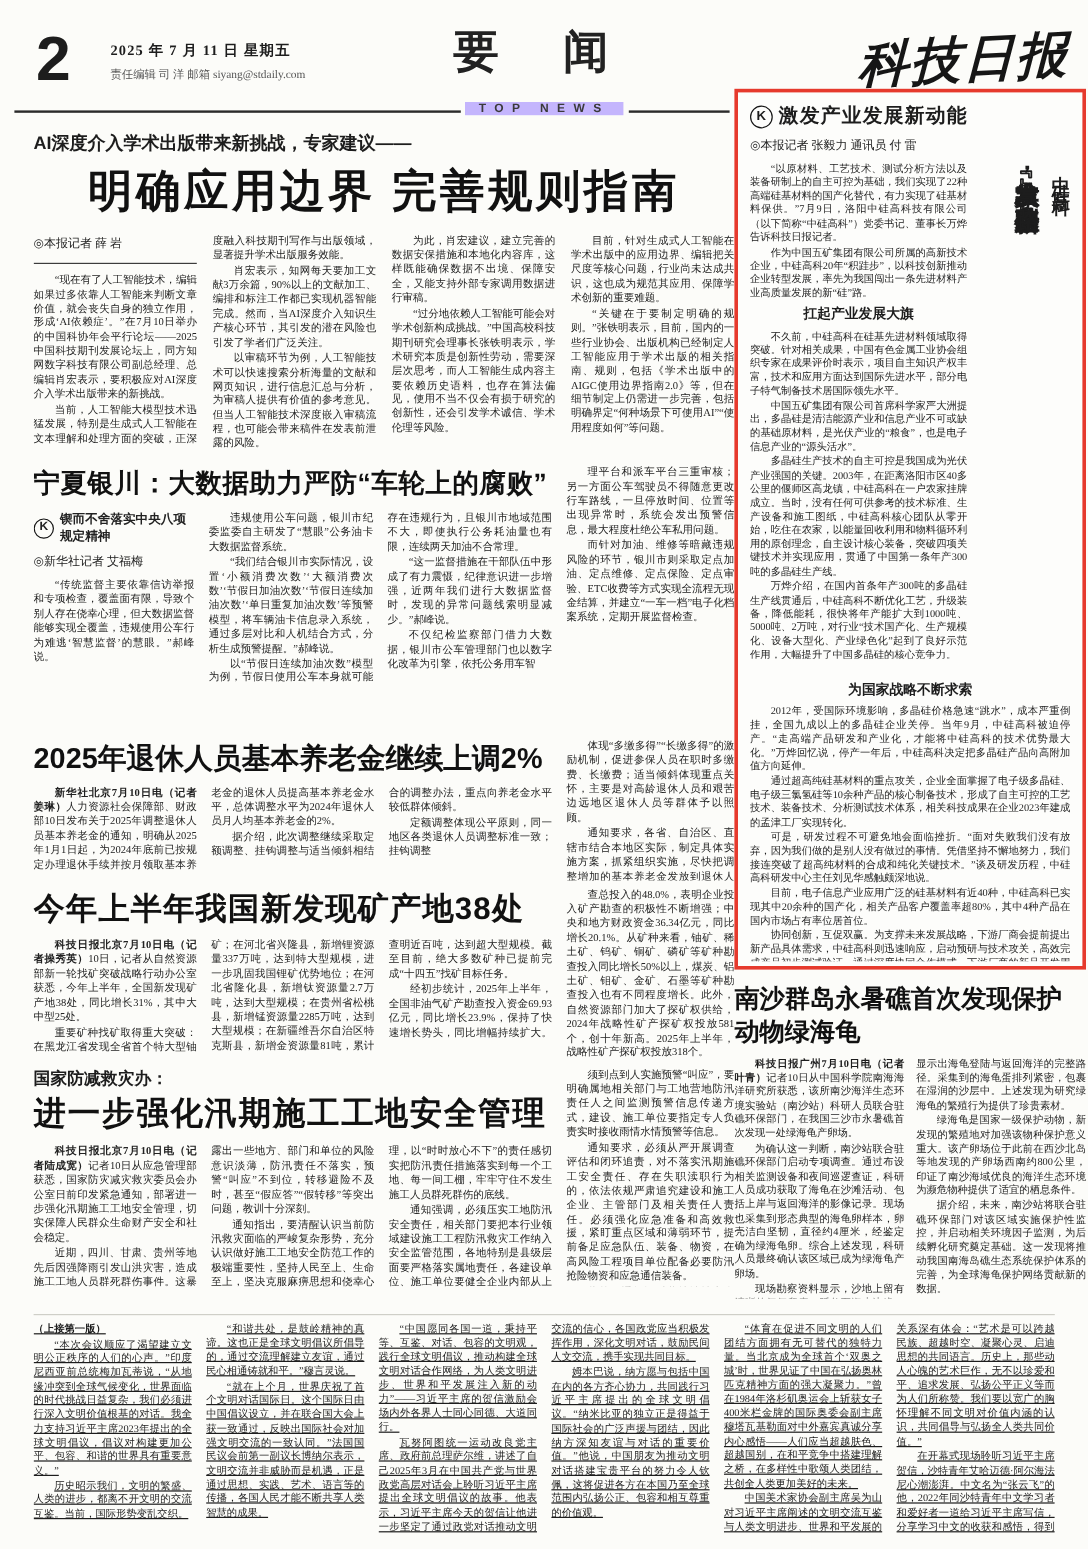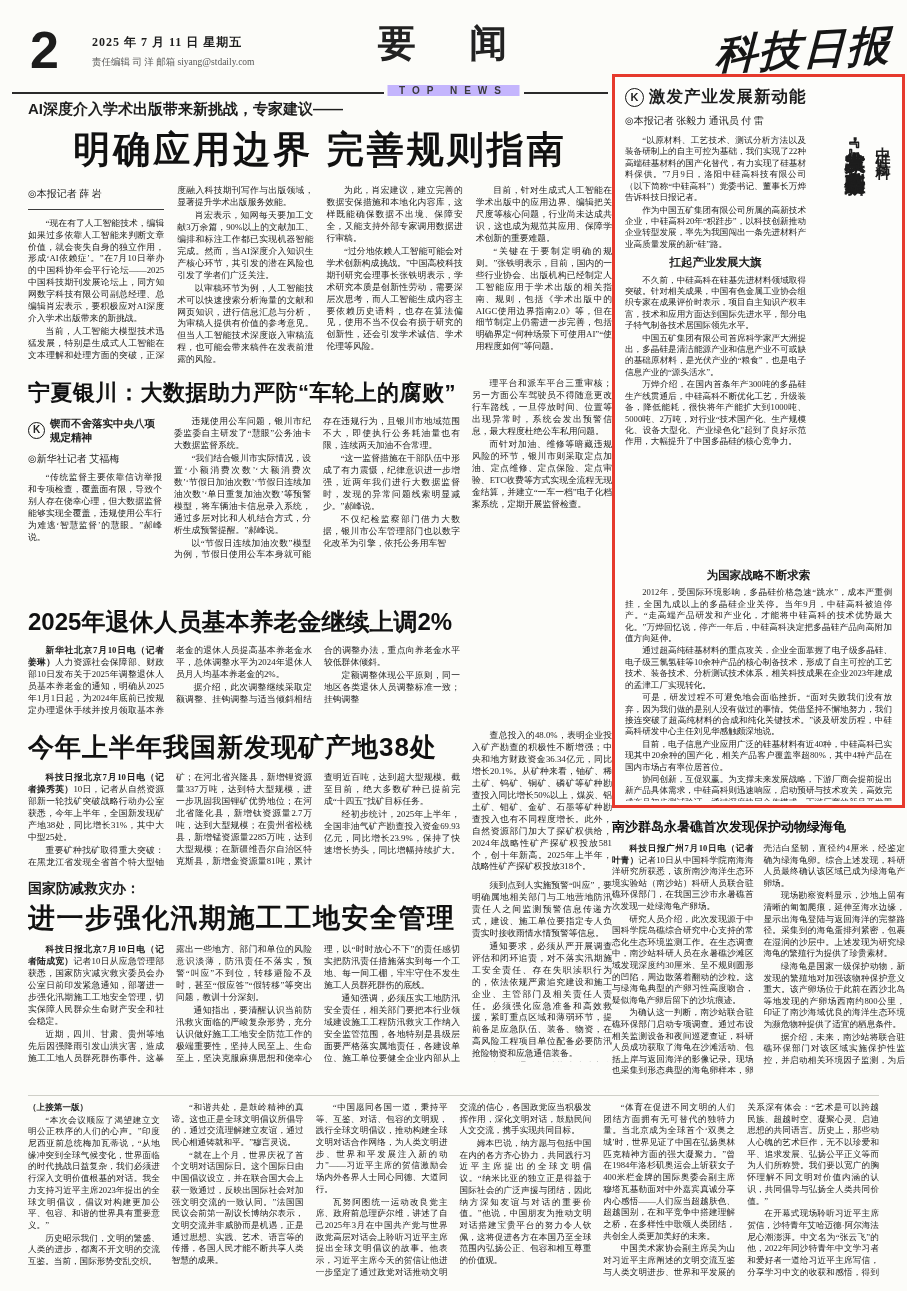--- a/index.html
+++ b/index.html
@@ -17,21 +17,21 @@
   .editorline{font-size:9.5px;color:#555;margin-top:5px;}
   .section-title{position:absolute;left:50%;transform:translateX(-50%);top:18px;
       font-size:38px;font-weight:bold;letter-spacing:22px;white-space:nowrap;color:#222;}
   .rule-l{position:absolute;left:12px;top:92px;width:372px;height:2px;background:#2b2b2b;}
   .rule-r{position:absolute;left:524px;top:92px;width:84px;height:2px;background:#2b2b2b;}
   .topnews{position:absolute;left:50%;transform:translateX(-50%);top:85px;font-size:10px;
       font-weight:bold;letter-spacing:7px;color:#3a3a3a;background:#c4b5fd;padding:0 12px;white-space:nowrap;}
   .paper-logo{position:absolute;right:16px;top:22px;font-size:42px;font-weight:bold;
       font-style:italic;transform:rotate(-3deg) skewX(-4deg);color:#161616;letter-spacing:2px;}
   
-  .left-col{position:absolute;left:28px;top:100px;width:584px;}
+  .left-col{position:absolute;left:28px;top:110px;width:584px;}
   .art{overflow:hidden;}
   .kicker{font-size:15px;font-weight:bold;}
   .byline{font-size:10px;text-indent:0;}
   .byline-rule{border-bottom:1.5px solid #3c3c3c;padding:2px 0 8px 0;margin-bottom:8px;}
   .body-txt{font-size:8.8px;line-height:1.36;color:#222;}
   .badge{display:flex;align-items:center;gap:5px;font-weight:bold;}
   .k-circle{flex:0 0 auto;width:15px;height:15px;border:1.6px solid #141414;border-radius:50%;
       display:flex;align-items:center;justify-content:center;font-size:10px;font-weight:bold;
       font-family:"Liberation Sans","DejaVu Sans",sans-serif;}
   
@@ -59,26 +59,26 @@
   .rb-top{display:flex;gap:8px;}
   .rb-text{flex:1;font-size:8.6px;line-height:1.33;height:414px;overflow:hidden;}
   .vtitle{flex:0 0 auto;width:78px;height:424px;writing-mode:vertical-rl;text-align:start;overflow:hidden;}
   .vtitle .vt-small{display:block;font-size:15px;font-weight:bold;letter-spacing:6px;padding-left:4px;
       font-family:"Liberation Sans","DejaVu Sans",sans-serif;}
   .vtitle .vt-big{display:block;font-size:21px;font-weight:bold;line-height:1.35;
       font-family:"Liberation Sans","DejaVu Sans",sans-serif;}
   .rb-bottom{margin-top:4px;font-size:8.6px;line-height:1.33;height:238px;overflow:hidden;}
   
   .turtle{position:absolute;left:612px;top:816px;width:293px;height:266px;overflow:hidden;}
-  .t-head{font-size:13px;font-weight:bold;margin:0 0 7px 0;color:#111;border-top:2px solid #fcfcf9;}
+  .t-head{font-size:21px;font-weight:bold;margin:0 0 7px 0;color:#111;border-top:2px solid #fcfcf9;}
   .t-body{column-count:2;column-gap:10px;font-size:8.6px;line-height:1.35;height:234px;overflow:hidden;}
   
   .jump-sec{position:absolute;left:28px;top:1095px;width:851px;height:192px;overflow:hidden;
       border-top:1px solid #cfcfc8;padding-top:6px;box-sizing:border-box;
-      column-count:6;column-gap:12px;font-size:8.6px;line-height:1.36;}
+      column-count:6;column-gap:12px;font-size:8.6px;line-height:1.36;text-decoration:underline;}
   b{font-weight:bold;}
 </style>
 </head>
 <body>
 
 <div class="page">
 
   <div class="pagenum sans">2</div>
   <div class="dateblock">
     <div class="dateline">2025 年 7 月 11 日 星期五</div>
@@ -130,21 +130,21 @@
               <p>不仅纪检监察部门借力大数据，银川市公车管理部门也以数字化改革为引擎，依托公务用车智</p>
             </div>
         </div>
       </div>
       <div class="side-col body-txt">
           <p>理平台和派车平台三重审核；另一方面公车驾驶员不得随意更改行车路线，一旦停放时间、位置等出现异常时，系统会发出预警信息，最大程度杜绝公车私用问题。</p>
           <p>而针对加油、维修等暗藏违规风险的环节，银川市则采取定点加油、定点维修、定点保险、定点审验、ETC收费等方式实现全流程无现金结算，并建立“一车一档”电子化档案系统，定期开展监督检查。</p>
         </div>
     </div>
 
-    <div class="art row" style="height:118px;margin-bottom:6px;flex-direction:column;">
+    <div class="art row" style="height:118px;margin-bottom:6px;">
       <div class="main-col">
         <div class="c-head sans">2025年退休人员基本养老金继续上调2%</div>
         <div class="c-body body-txt">
             <p><b>新华社北京7月10日电（记者姜琳）</b>人力资源社会保障部、财政部10日发布关于2025年调整退休人员基本养老金的通知，明确从2025年1月1日起，为2024年底前已按规定办理退休手续并按月领取基本养老金的退休人员提高基本养老金水平，总体调整水平为2024年退休人员月人均基本养老金的2%。</p>
             <p>据介绍，此次调整继续采取定额调整、挂钩调整与适当倾斜相结合的调整办法，重点向养老金水平较低群体倾斜。</p>
             <p>定额调整体现公平原则，同一地区各类退休人员调整标准一致；挂钩调整</p>
           </div>
       </div>
       <div class="side-col body-txt">
           <p>体现“多缴多得”“长缴多得”的激励机制，促进参保人员在职时多缴费、长缴费；适当倾斜体现重点关怀，主要是对高龄退休人员和艰苦边远地区退休人员等群体予以照顾。</p>
@@ -191,20 +191,21 @@
       <span class="rb-badge-text sans">激发产业发展新动能</span>
     </div>
     <div class="rb-byline">◎本报记者 张毅力  通讯员 付 雷</div>
     <div class="rb-top">
       <div class="rb-text">
           <p>“以原材料、工艺技术、测试分析方法以及装备研制上的自主可控为基础，我们实现了22种高端硅基材料的国产化替代，有力实现了硅基材料保供。”7月9日，洛阳中硅高科技有限公司（以下简称“中硅高科”）党委书记、董事长万烨告诉科技日报记者。</p>
           <p>作为中国五矿集团有限公司所属的高新技术企业，中硅高科20年“积跬步”，以科技创新推动企业转型发展，率先为我国闯出一条先进材料产业高质量发展的新“硅”路。</p>
           <h4>扛起产业发展大旗</h4>
           <p>不久前，中硅高科在硅基先进材料领域取得突破。针对相关成果，中国有色金属工业协会组织专家在成果评价时表示，项目自主知识产权丰富，技术和应用方面达到国际先进水平，部分电子特气制备技术居国际领先水平。</p>
           <p>中国五矿集团有限公司首席科学家严大洲提出，多晶硅是清洁能源产业和信息产业不可或缺的基础原材料，是光伏产业的“粮食”，也是电子信息产业的“源头活水”。</p>
+          <p>多晶硅生产技术的自主可控是我国成为光伏产业强国的关键。2003年，在距离洛阳市区40多公里的偃师区高龙镇，中硅高科在一户农家挂牌成立。当时，没有任何可供参考的技术标准、生产设备和施工图纸，中硅高科核心团队从零开始，吃住在农家，以能量回收利用和物料循环利用的原创理念，自主设计核心装备，突破四项关键技术并实现应用，贯通了中国第一条年产300吨的多晶硅生产线。</p>
           <p>万烨介绍，在国内首条年产300吨的多晶硅生产线贯通后，中硅高科不断优化工艺，升级装备，降低能耗，很快将年产能扩大到1000吨、5000吨、2万吨，对行业“技术国产化、生产规模化、设备大型化、产业绿色化”起到了良好示范作用，大幅提升了中国多晶硅的核心竞争力。</p>
         </div>
       <div class="vtitle">
         <span class="vt-small">中硅高科：</span>
         <span class="vt-big">从农家『出发』，走出一条『硅』基创新路</span>
       </div>
     </div>
     <div class="rb-bottom">
         <h4>为国家战略不断求索</h4>
         <p>2012年，受国际环境影响，多晶硅价格急速“跳水”，成本严重倒挂，全国九成以上的多晶硅企业关停。当年9月，中硅高科被迫停产。“走高端产品研发和产业化，才能将中硅高科的技术优势最大化。”万烨回忆说，停产一年后，中硅高科决定把多晶硅产品向高附加值方向延伸。</p>
@@ -212,21 +213,20 @@
         <p>可是，研发过程不可避免地会面临挫折。“面对失败我们没有放弃，因为我们做的是别人没有做过的事情。凭借坚持不懈地努力，我们接连突破了超高纯材料的合成和纯化关键技术。”谈及研发历程，中硅高科研发中心主任刘见华感触颇深地说。</p>
         <p>目前，电子信息产业应用广泛的硅基材料有近40种，中硅高科已实现其中20余种的国产化，相关产品客户覆盖率超80%，其中4种产品在国内市场占有率位居首位。</p>
         <p>协同创新，互促双赢。为支撑未来发展战略，下游厂商会提前提出新产品具体需求，中硅高科则迅速响应，启动预研与技术攻关，高效完成产品初步测试验证。通过深度协同合作模式，下游厂商的新品开发周期大幅缩短，中硅高科也同步实现技术迭代升级。双方不仅筑牢了稳固的客户关系，更构建起相互驱动、互利共生的良性循环。这一模式充分体现了产业链协同创新对产业升级的支撑作用。</p>
       </div>
   </div>
 
   <div class="turtle">
     <div class="t-head sans">南沙群岛永暑礁首次发现保护动物绿海龟</div>
     <div class="t-body">
         <p><b>科技日报广州7月10日电（记者叶青）</b>记者10日从中国科学院南海海洋研究所获悉，该所南沙海洋生态环境实验站（南沙站）科研人员联合驻礁环保部门，在我国三沙市永暑礁首次发现一处绿海龟产卵场。</p>
-        <p>研究人员介绍，此次发现源于中国科学院岛礁综合研究中心支持的常态化生态环境监测工作。在生态调查中，南沙站科研人员在永暑礁沙滩区域发现深度约30厘米、呈不规则圆形的凹陷，周边散落着翻动的沙粒。这与绿海龟典型的产卵习性高度吻合，疑似海龟产卵后留下的沙坑痕迹。</p>
         <p>为确认这一判断，南沙站联合驻礁环保部门启动专项调查。通过布设相关监测设备和夜间巡逻查证，科研人员成功获取了海龟在沙滩活动、包括上岸与返回海洋的影像记录。现场也采集到形态典型的海龟卵样本，卵壳洁白坚韧，直径约4厘米，经鉴定确为绿海龟卵。综合上述发现，科研人员最终确认该区域已成为绿海龟产卵场。</p>
         <p>现场勘察资料显示，沙地上留有清晰的匍匐爬痕，延伸至海水边缘，显示出海龟登陆与返回海洋的完整路径。采集到的海龟蛋排列紧密，包裹在湿润的沙层中。上述发现为研究绿海龟的繁殖行为提供了珍贵素材。</p>
         <p>绿海龟是国家一级保护动物，新发现的繁殖地对加强该物种保护意义重大。该产卵场位于此前在西沙北岛等地发现的产卵场西南约800公里，印证了南沙海域优良的海洋生态环境为濒危物种提供了适宜的栖息条件。</p>
         <p>据介绍，未来，南沙站将联合驻礁环保部门对该区域实施保护性监控，并启动相关环境因子监测，为后续孵化研究奠定基础。这一发现将推动我国南海岛礁生态系统保护体系的完善，为全球海龟保护网络贡献新的数据。</p>
       </div>
   </div>
 
   <div class="jump-sec">
       <p class="jump-label"><b>（上接第一版）</b></p>
       <p>“本次会议顺应了渴望建立文明公正秩序的人们的心声。”印度尼西亚前总统梅加瓦蒂说，“从地缘冲突到全球气候变化，世界面临的时代挑战日益复杂，我们必须进行深入文明价值根基的对话。我全力支持习近平主席2023年提出的全球文明倡议，倡议对构建更加公平、包容、和谐的世界具有重要意义。”</p>

